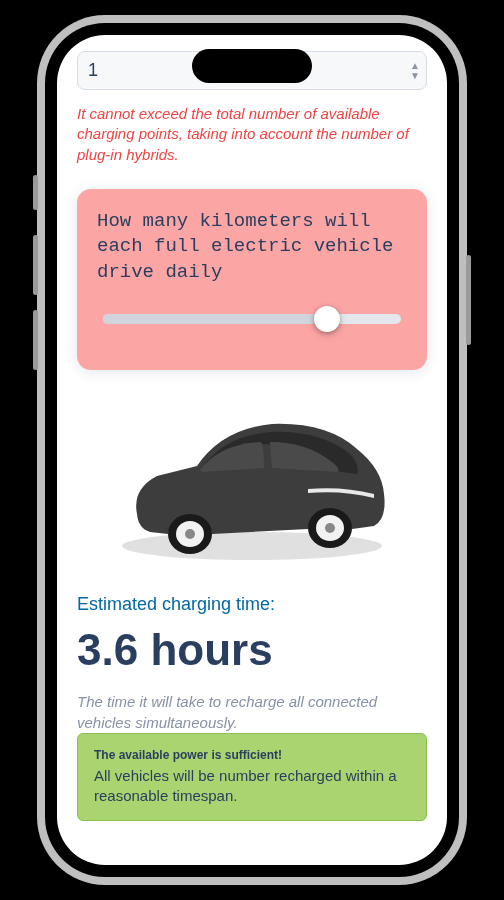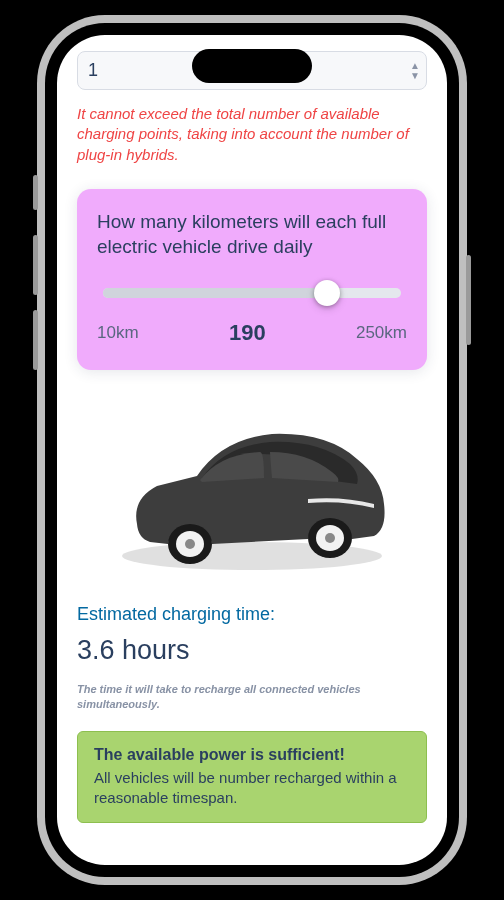--- a/index.html
+++ b/index.html
@@ -85,25 +85,26 @@
     }
     .stepper span { cursor: pointer; }
     .hint-text {
       font-style: italic;
       color: #ef4444;
       font-size: 15px;
       line-height: 1.35;
       margin-bottom: 24px;
     }
     .card {
-      background: #f0abfc;
+      background: #fca5a5;
       border-radius: 14px;
       box-shadow: 0 2px 14px rgba(40,50,80,0.12);
       padding: 20px 20px 24px 20px;
-      margin-bottom: 34px;
+      margin-bottom: 24px;
+      font-family: Liberation Mono, monospace;
     }
     .question {
       color: #2a3f5f;
       font-size: 19px;
       line-height: 1.35;
       font-weight: 400;
       margin-bottom: 28px;
     }
     .slider-track {
       position: relative;
@@ -154,42 +155,40 @@
       margin: 10px 0 30px 0;
     }
     .result-label {
       color: #0369a1;
       font-size: 18px;
       font-weight: 500;
       margin-bottom: 10px;
     }
     .result-value {
       color: #2a3f5f;
-      font-size: 27px;
-      font-weight: 400;
+      font-size: 44px;
+      font-weight: 700;
       margin-bottom: 16px;
     }
     .result-caption {
       font-style: italic;
       color: #8892a5;
-      font-size: 11px;
+      font-size: 15px;
       line-height: 1.4;
-      margin-bottom: 18px;
-      font-weight: bold;
     }
     .success-box {
       background: #a9d46f;
       border: 1px solid #8dbf4f;
       border-radius: 6px;
       padding: 14px 16px;
       color: #2a3f5f;
     }
     .success-title {
       font-weight: 700;
-      font-size: 16px;
+      font-size: 12px;
       margin-bottom: 4px;
     }
     .success-body {
       font-size: 15px;
       line-height: 1.35;
     }
   </style>
 </head>
 <body>
 
@@ -211,25 +210,20 @@
           </div>
         </div>
 
         <p class="hint-text">It cannot exceed the total number of available charging points, taking into account the number of plug-in hybrids.</p>
 
         <div class="card">
           <p class="question">How many kilometers will each full electric vehicle drive daily</p>
           <div class="slider-track">
             <div class="slider-fill"></div>
             <div class="slider-thumb"></div>
-          </div>
-          <div class="slider-labels">
-            <span class="min">10km</span>
-            <span class="val">190</span>
-            <span class="max">250km</span>
           </div>
         </div>
 
         <div class="car-wrap">
           <svg width="300" height="170" viewBox="0 0 300 170">
             <ellipse cx="150" cy="152" rx="130" ry="14" fill="rgba(0,0,0,0.12)"></ellipse>
             <path d="M 35 120 
                      Q 30 95 55 82
                      L 95 72
                      Q 120 35 170 30

